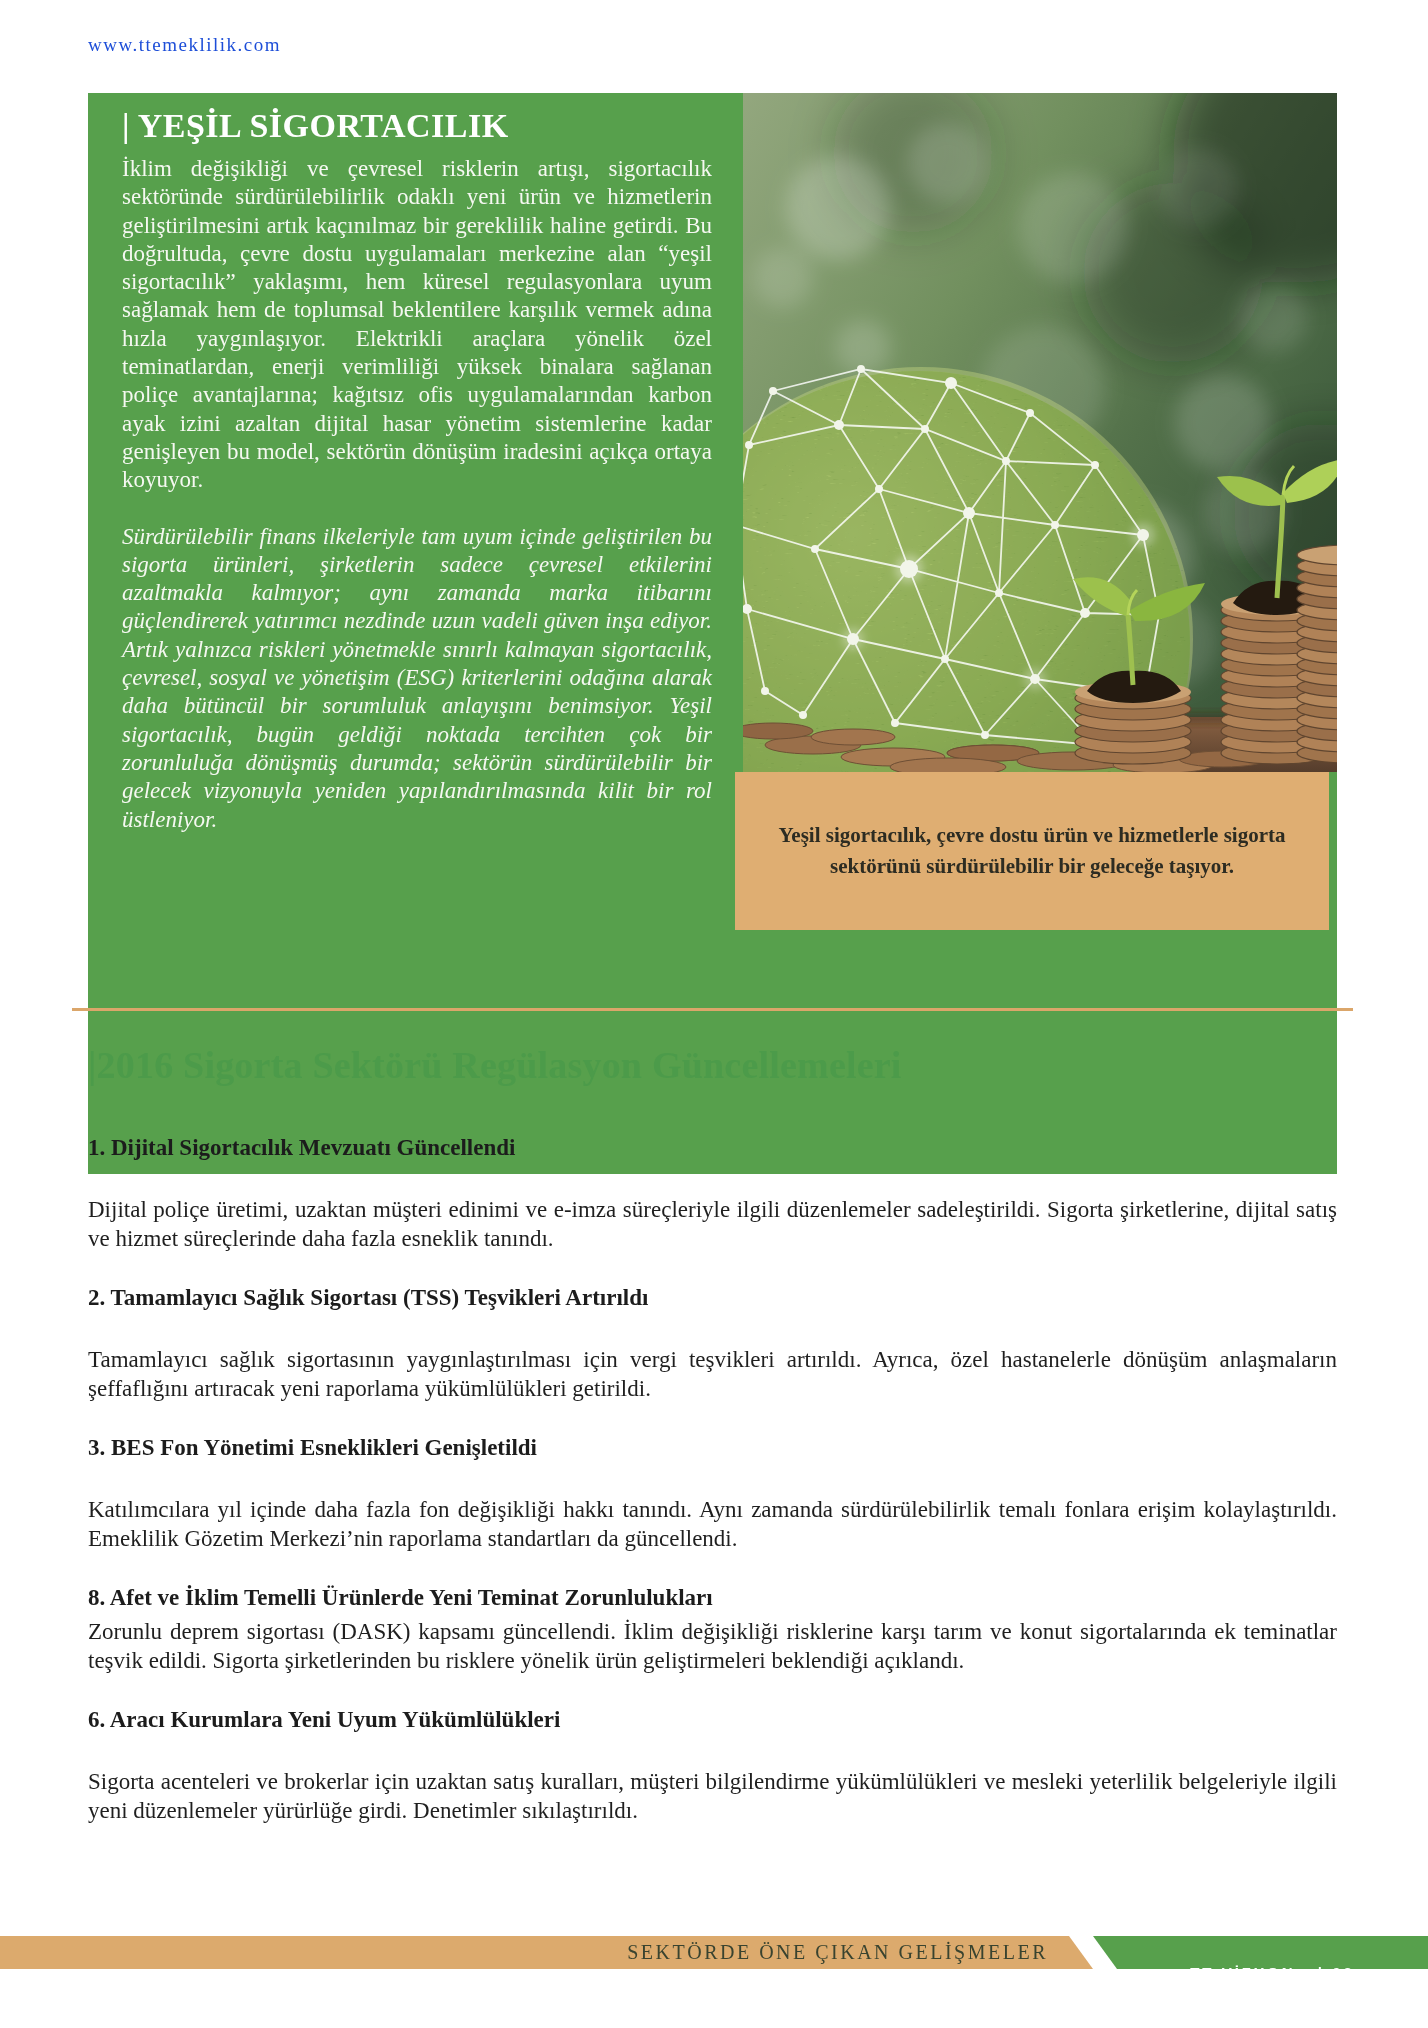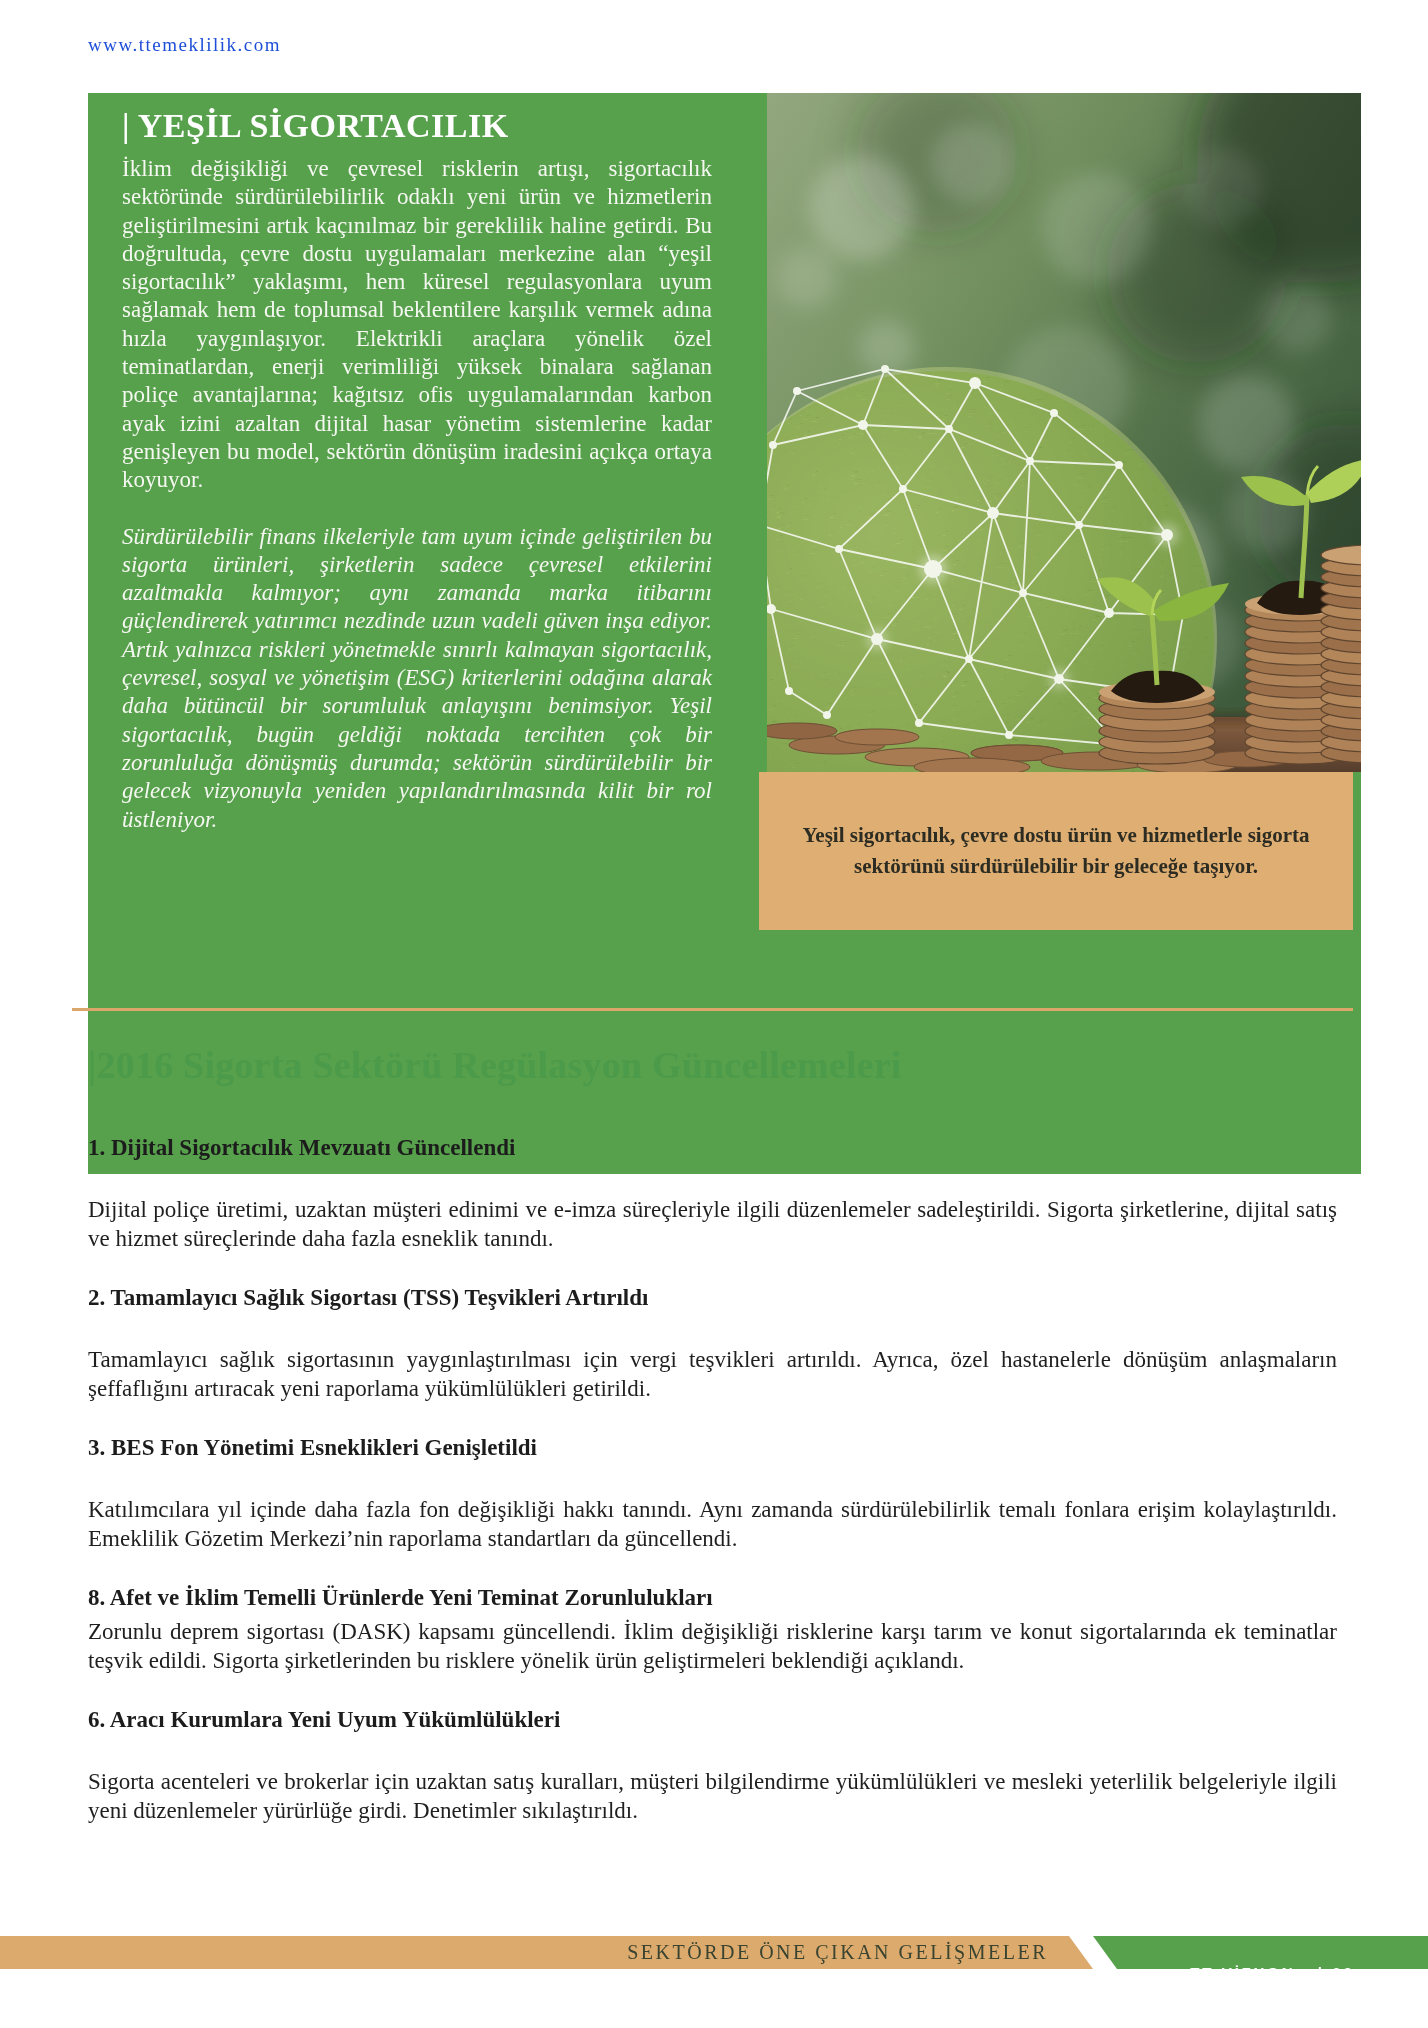--- a/index.html
+++ b/index.html
@@ -13,21 +13,20 @@
   }
   
   .url-label{
     position:absolute;left:88px;top:34px;
     font-size:19px;color:#1d4ed8;letter-spacing:1.5px;
   }
   
   .article-panel{
     position:absolute;left:88px;top:93px;width:1249px;height:1081px;
     background:#57a04c;
-    padding-left:24px;
   }
   .article-title{
     position:absolute;left:34px;top:14px;
     color:#ffffff;font-weight:bold;font-size:34px;letter-spacing:.5px;
     white-space:nowrap;
   }
   .article-text{
     position:absolute;left:34px;top:62px;width:590px;
     color:#f5f8f1;font-size:23px;line-height:28.3px;
     text-align:justify;

